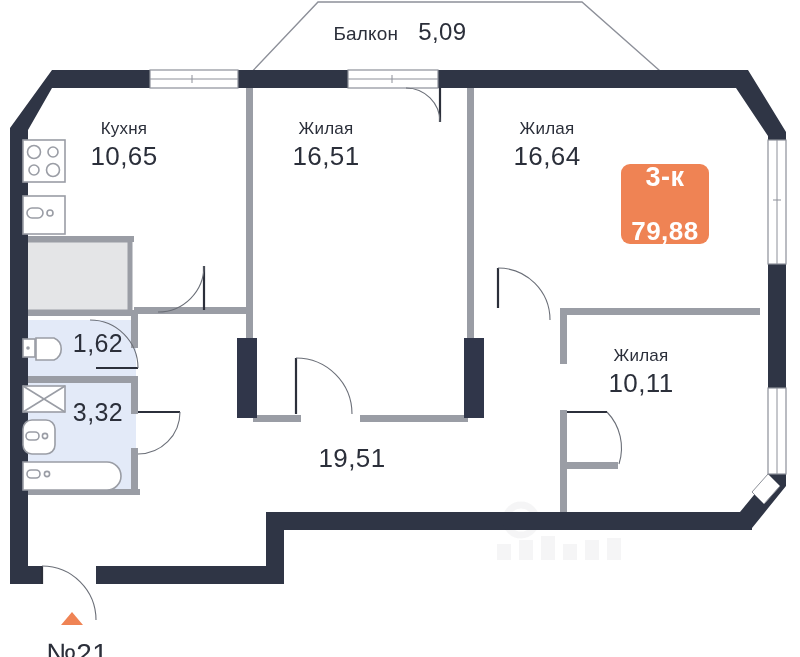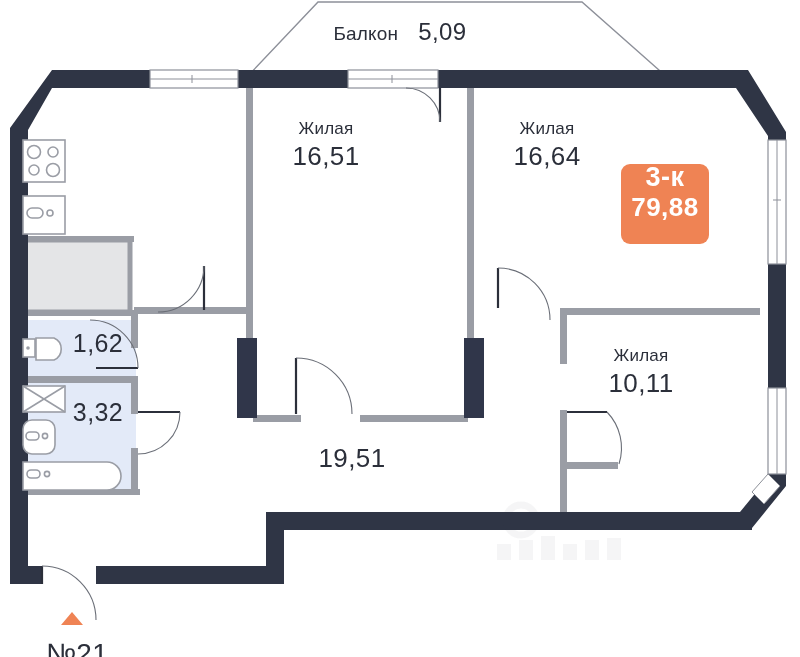--- a/index.html
+++ b/index.html
@@ -67,21 +67,21 @@
     left: 621px;
     top: 164px;
     width: 88px;
     height: 80px;
     border-radius: 9px;
     background: #ef8354;
     color: #ffffff;
     display: flex;
     flex-direction: column;
     align-items: center;
-    justify-content: flex-start;
+    justify-content: space-between;
     line-height: 1;
   }
   #badge .b-type {
     font-size: 27px;
     font-weight: 700;
     letter-spacing: 0.5px;
     margin-bottom: 3px;
   }
   #badge .b-area {
     font-size: 26px;
@@ -323,20 +323,24 @@
     <rect x="56" y="38" width="14" height="24" fill="#2f3545"></rect>
     <rect x="78" y="46" width="14" height="16" fill="#2f3545"></rect>
     <rect x="100" y="42" width="14" height="20" fill="#2f3545"></rect>
     <rect x="122" y="40" width="14" height="22" fill="#2f3545"></rect>
   </svg>
 
   <div class="lbl inline" style="left:0; top:20px; width:800px;">
     <span class="rm-name">Балкон</span><span class="rm-area">5,09</span>
   </div>
 
+  <div class="lbl" style="left:44px; top:118px; width:160px;">
+    <span class="rm-name">Кухня</span>
+    <span class="rm-area">10,65</span>
+  </div>
 
   <div class="lbl" style="left:246px; top:118px; width:160px;">
     <span class="rm-name">Жилая</span>
     <span class="rm-area">16,51</span>
   </div>
 
   <div class="lbl" style="left:467px; top:118px; width:160px;">
     <span class="rm-name">Жилая</span>
     <span class="rm-area">16,64</span>
   </div>

